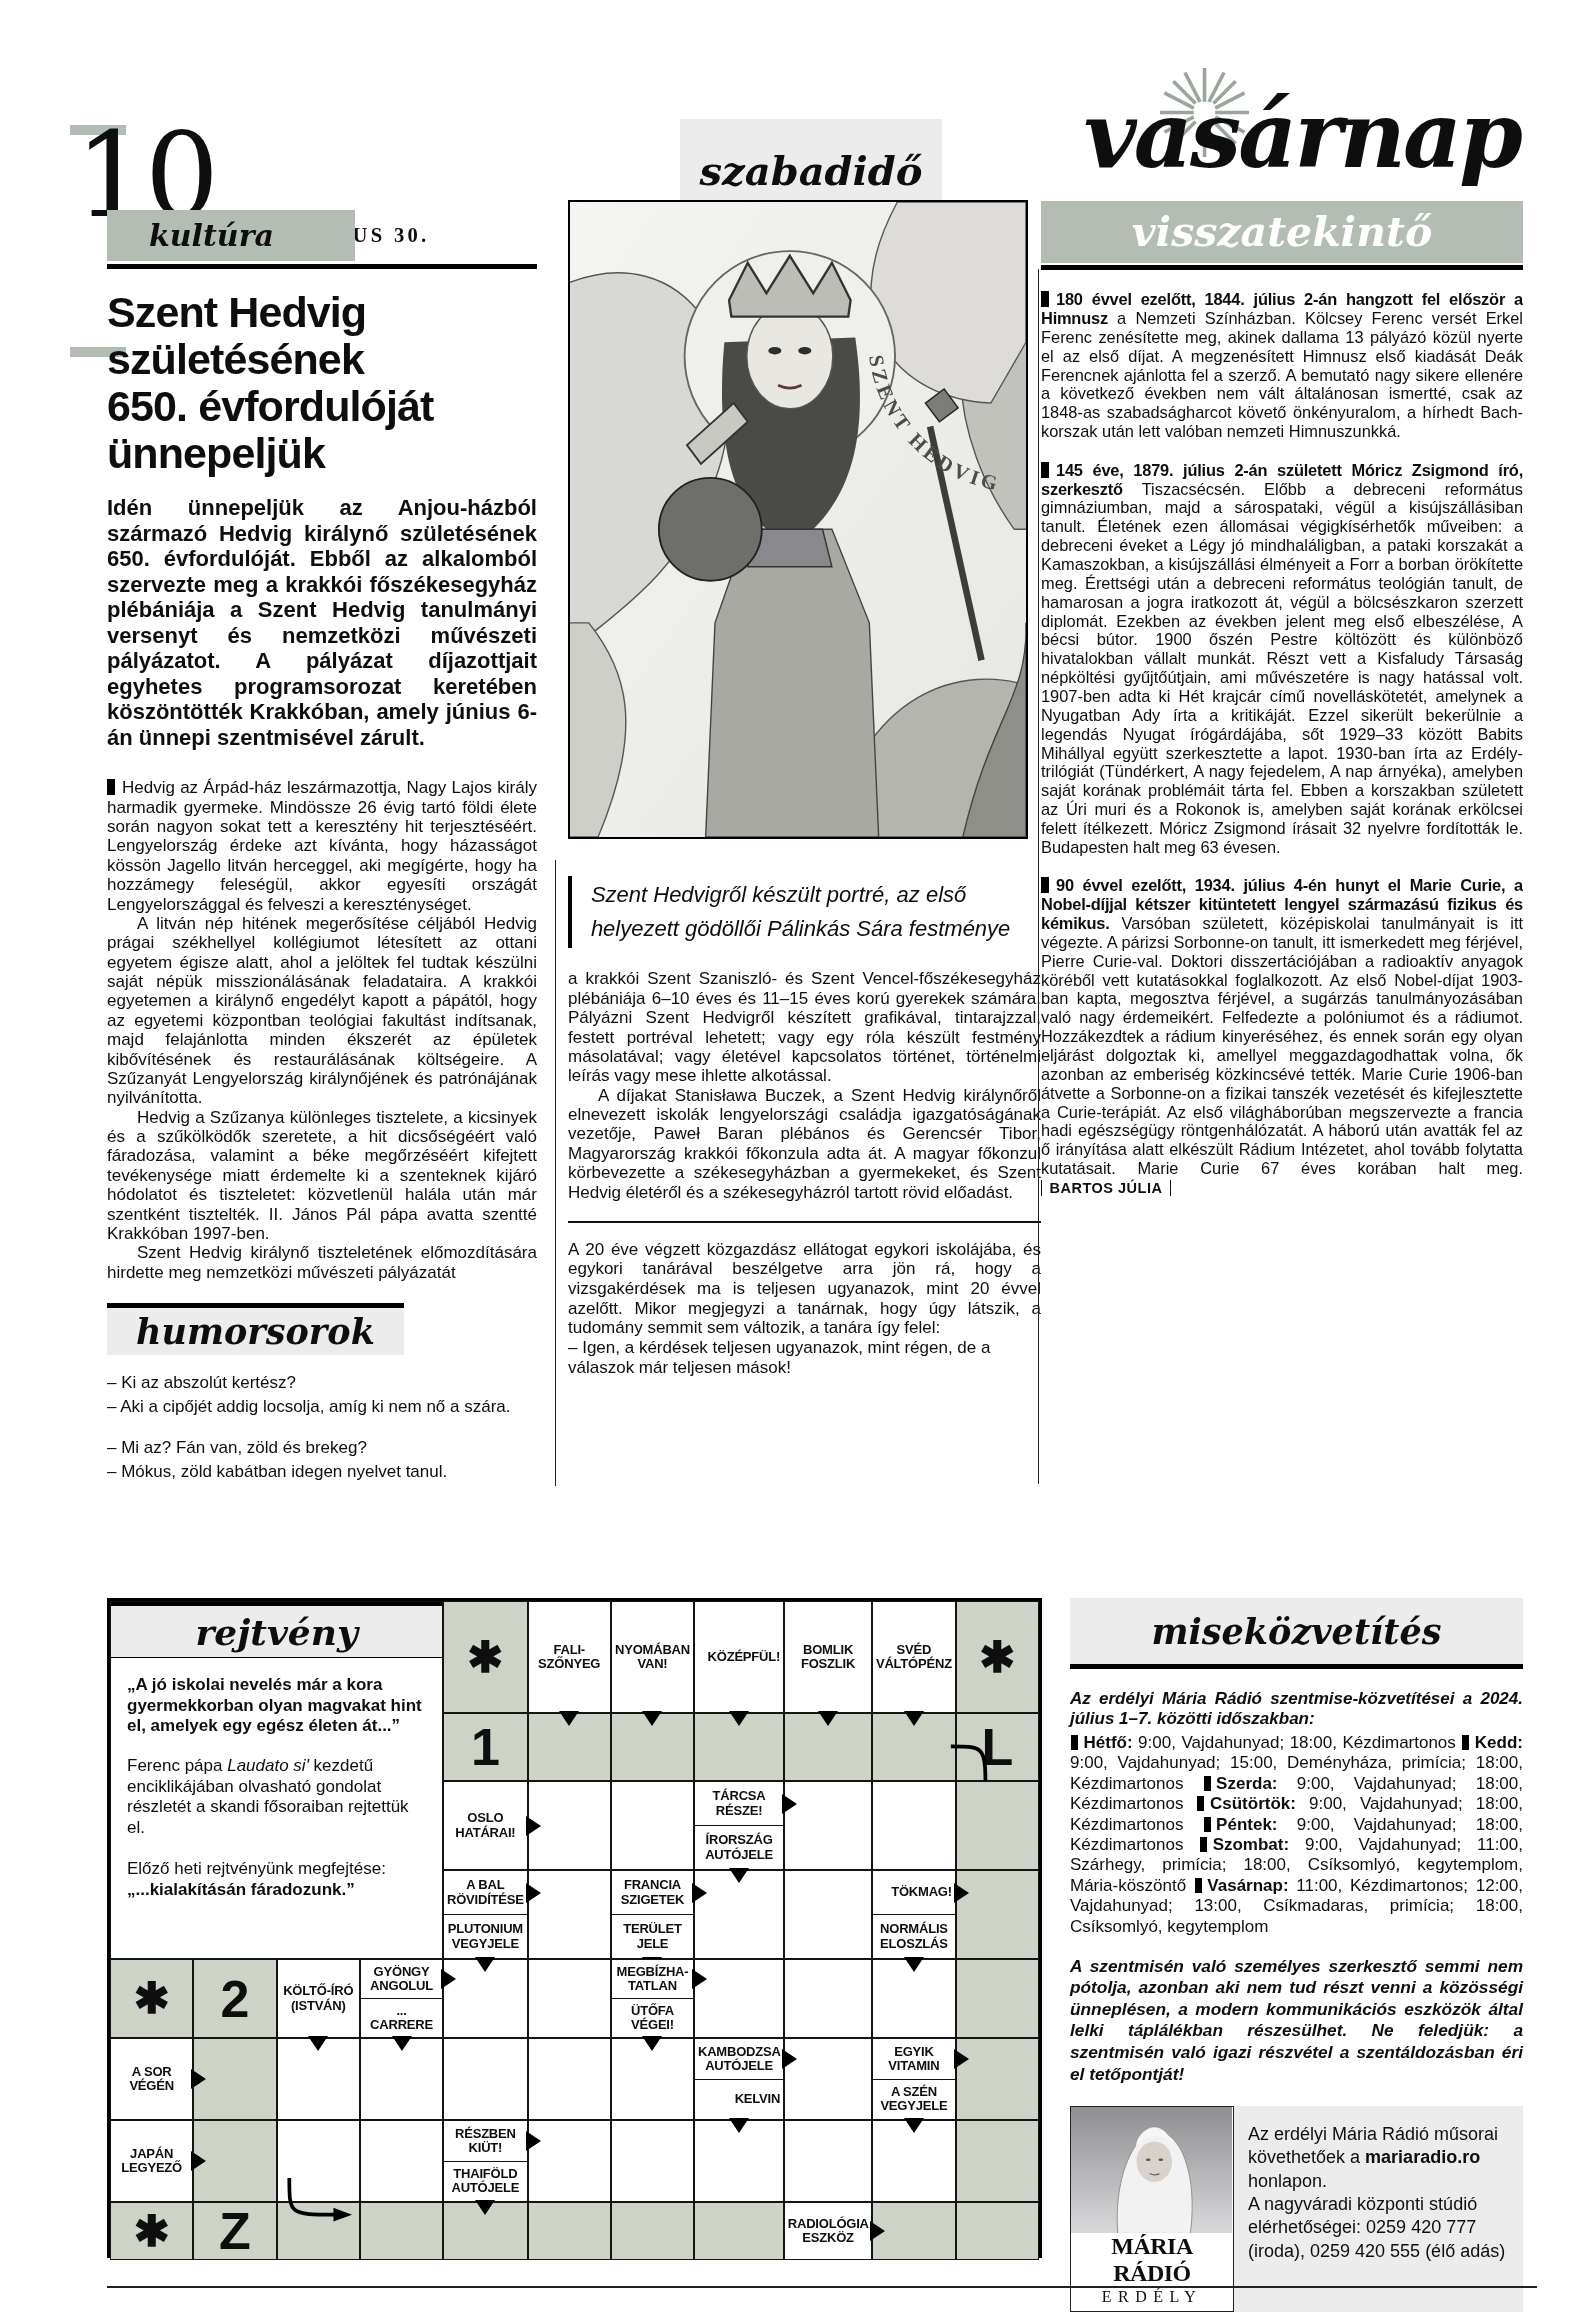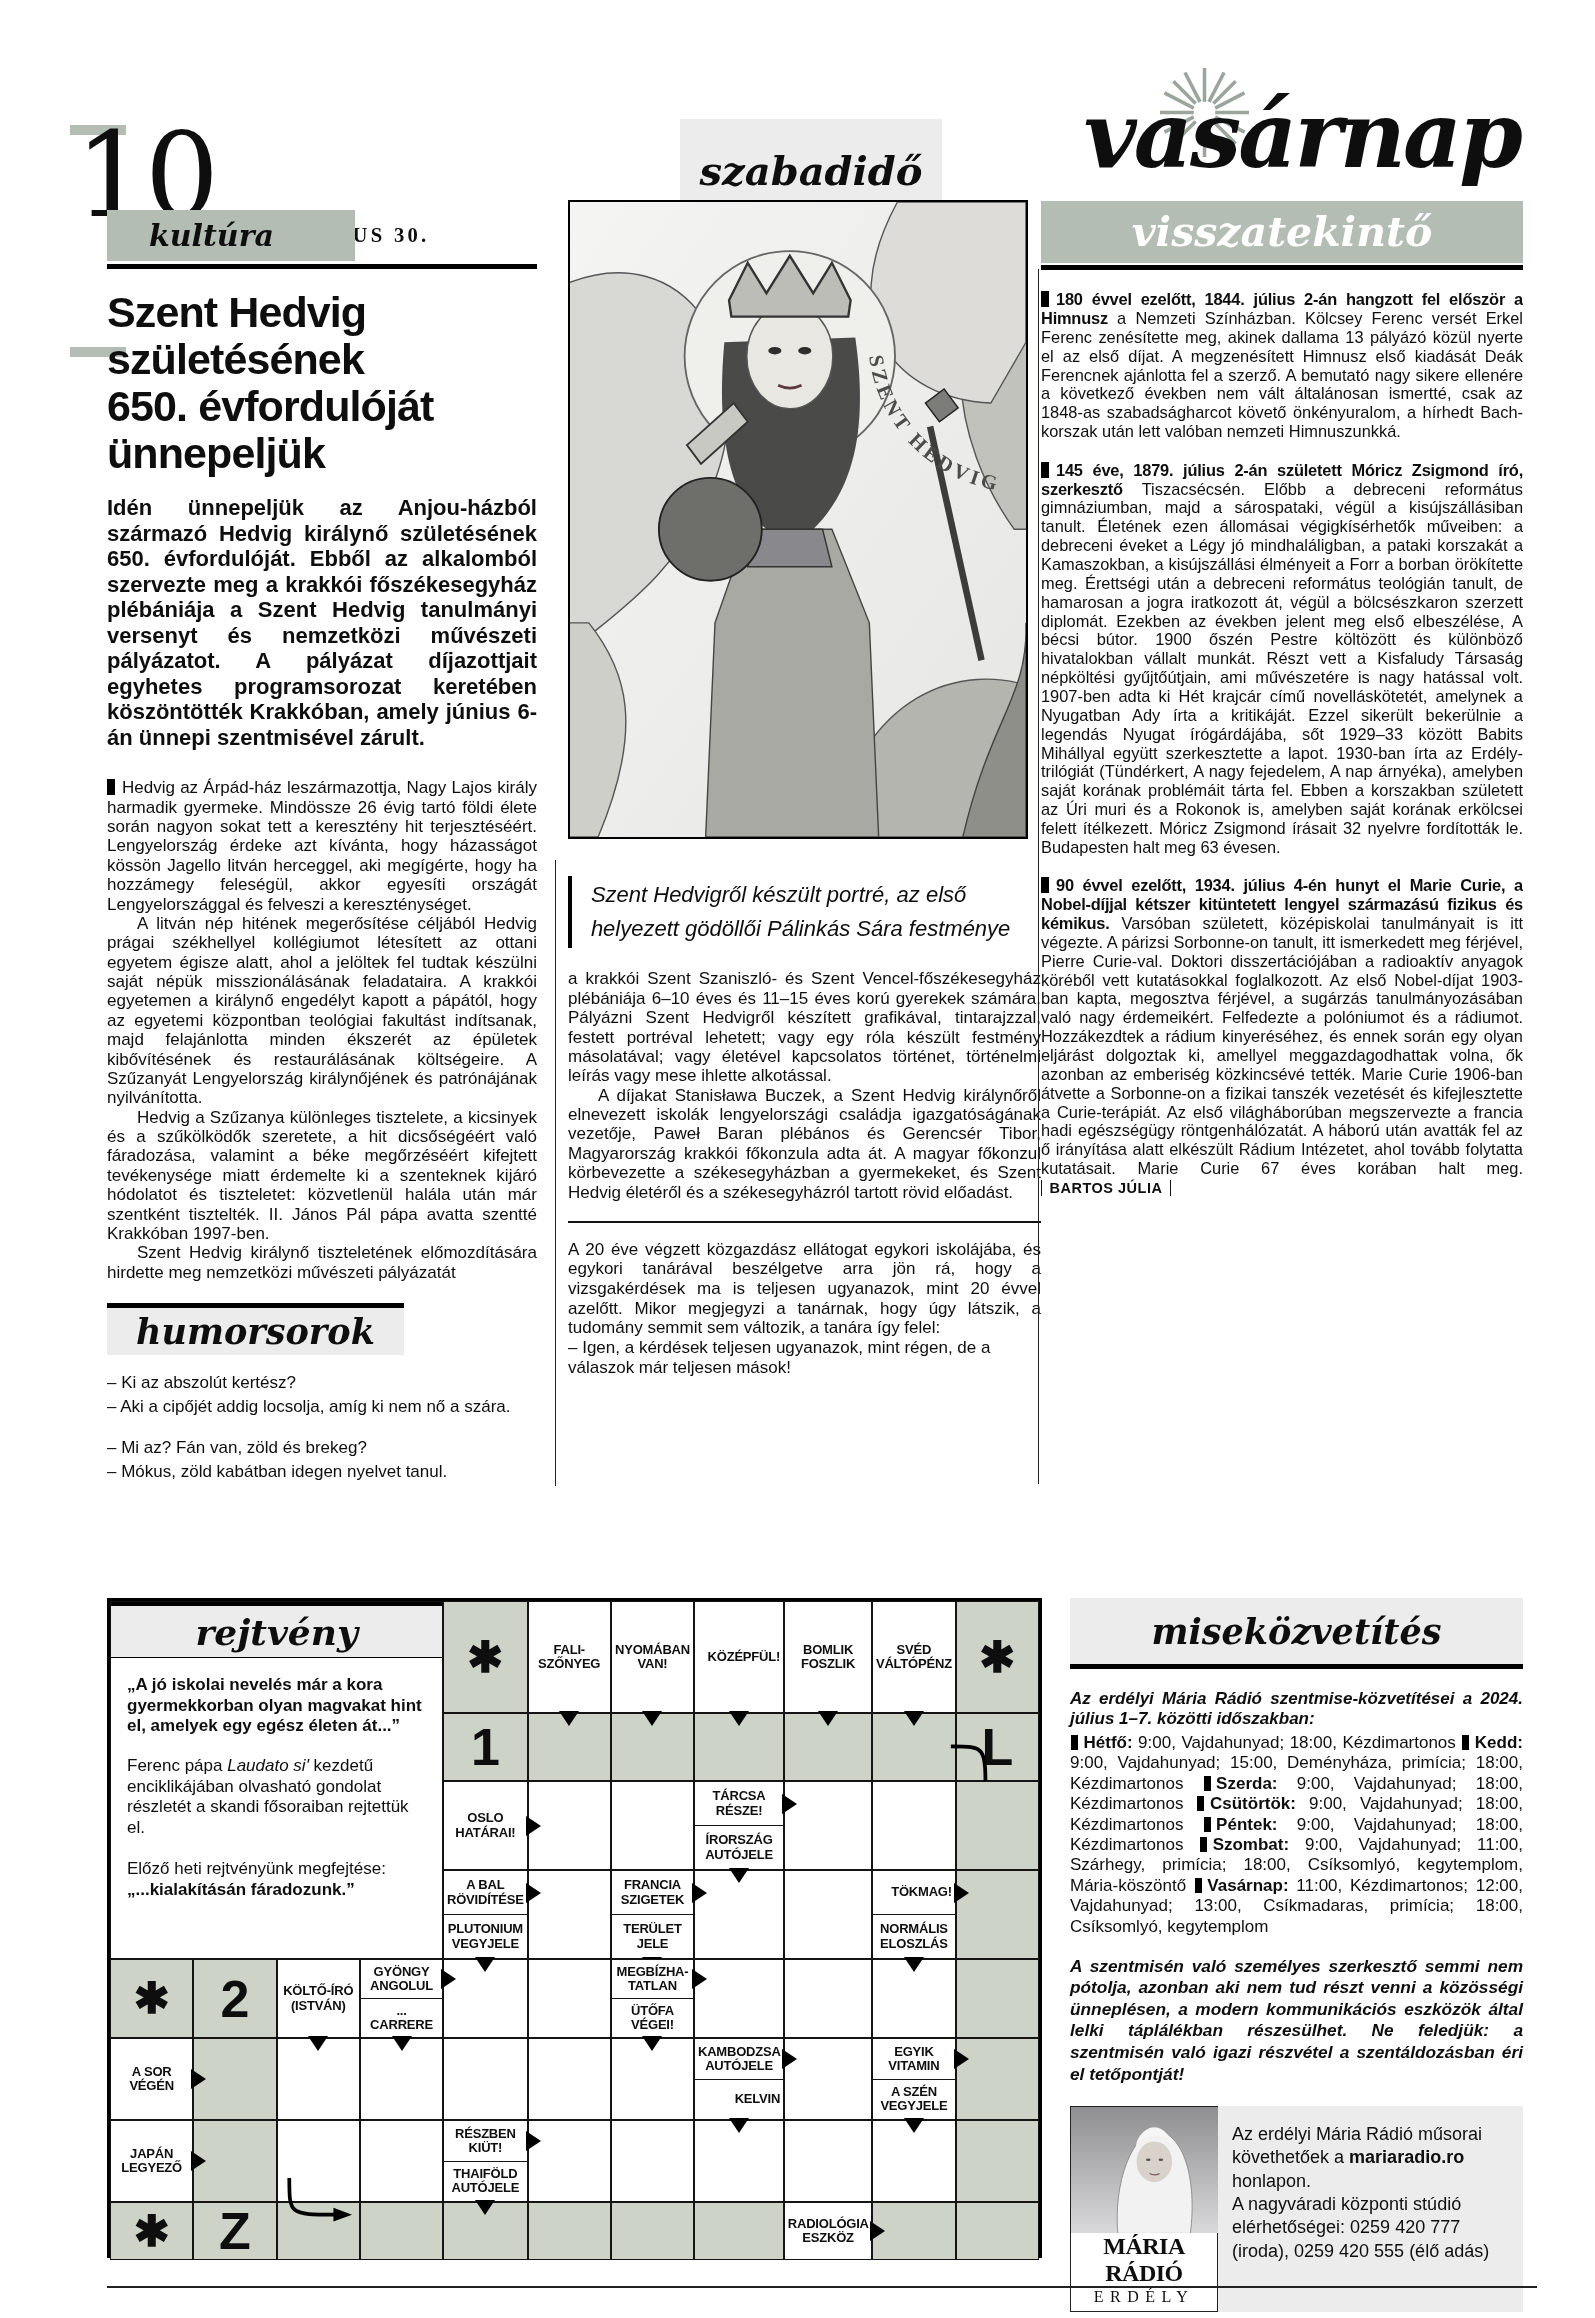--- a/index.html
+++ b/index.html
@@ -84,21 +84,21 @@
   .xw-paneltext .pv{margin-top:20.6px;}
   .xw-paneltext .pva{font-weight:bold;}
   
   .mise{position:absolute;left:1070px;top:1598px;width:453px;}
   .mise-titlebox{height:71px;background:var(--gray);border-bottom:5.6px solid #000;display:flex;align-items:center;justify-content:center;font-size:35px;}
   .mise-intro{margin-top:19.6px;font-size:17px;line-height:1.2;font-weight:bold;font-style:italic;text-align:justify;}
   .mise-sched{margin-top:3.7px;font-size:17px;line-height:1.2;text-align:justify;}
   .mise-sched .tickb{display:inline-block;width:7px;height:15px;background:#000;margin:0 5.6px 0 0.9px;vertical-align:-1.9px;}
   .mise-note{margin-top:18.7px;font-size:17.3px;line-height:1.25;font-weight:bold;font-style:italic;text-align:justify;}
   .radio-row{margin-top:20.6px;display:flex;}
-  .radio-logo{width:148px;height:206px;border:1.4px solid #222;background:#fff;flex:none;display:flex;flex-direction:column;}
+  .radio-logo{width:164px;height:206px;border:1.4px solid #222;background:#fff;flex:none;display:flex;flex-direction:column;}
   .radio-logo .pic{flex:1;}
   .radio-logo .lg1{font-family:"Liberation Serif",serif;font-weight:bold;font-size:24px;text-align:center;letter-spacing:-0.5px;}
   .radio-logo .lg2{font-family:"Liberation Serif",serif;font-size:16px;text-align:center;letter-spacing:6.5px;margin:0.9px 0 4.7px;}
   .radio-text{flex:1;background:var(--gray);padding:17px 14px;font-size:18px;line-height:1.3;}
   
   .vrule{position:absolute;width:1.4px;background:#222;}
   .hrule-bottom{position:absolute;left:107px;top:2286px;width:1430px;height:1.9px;background:#222;}
 </style>
 </head>
 <body>

